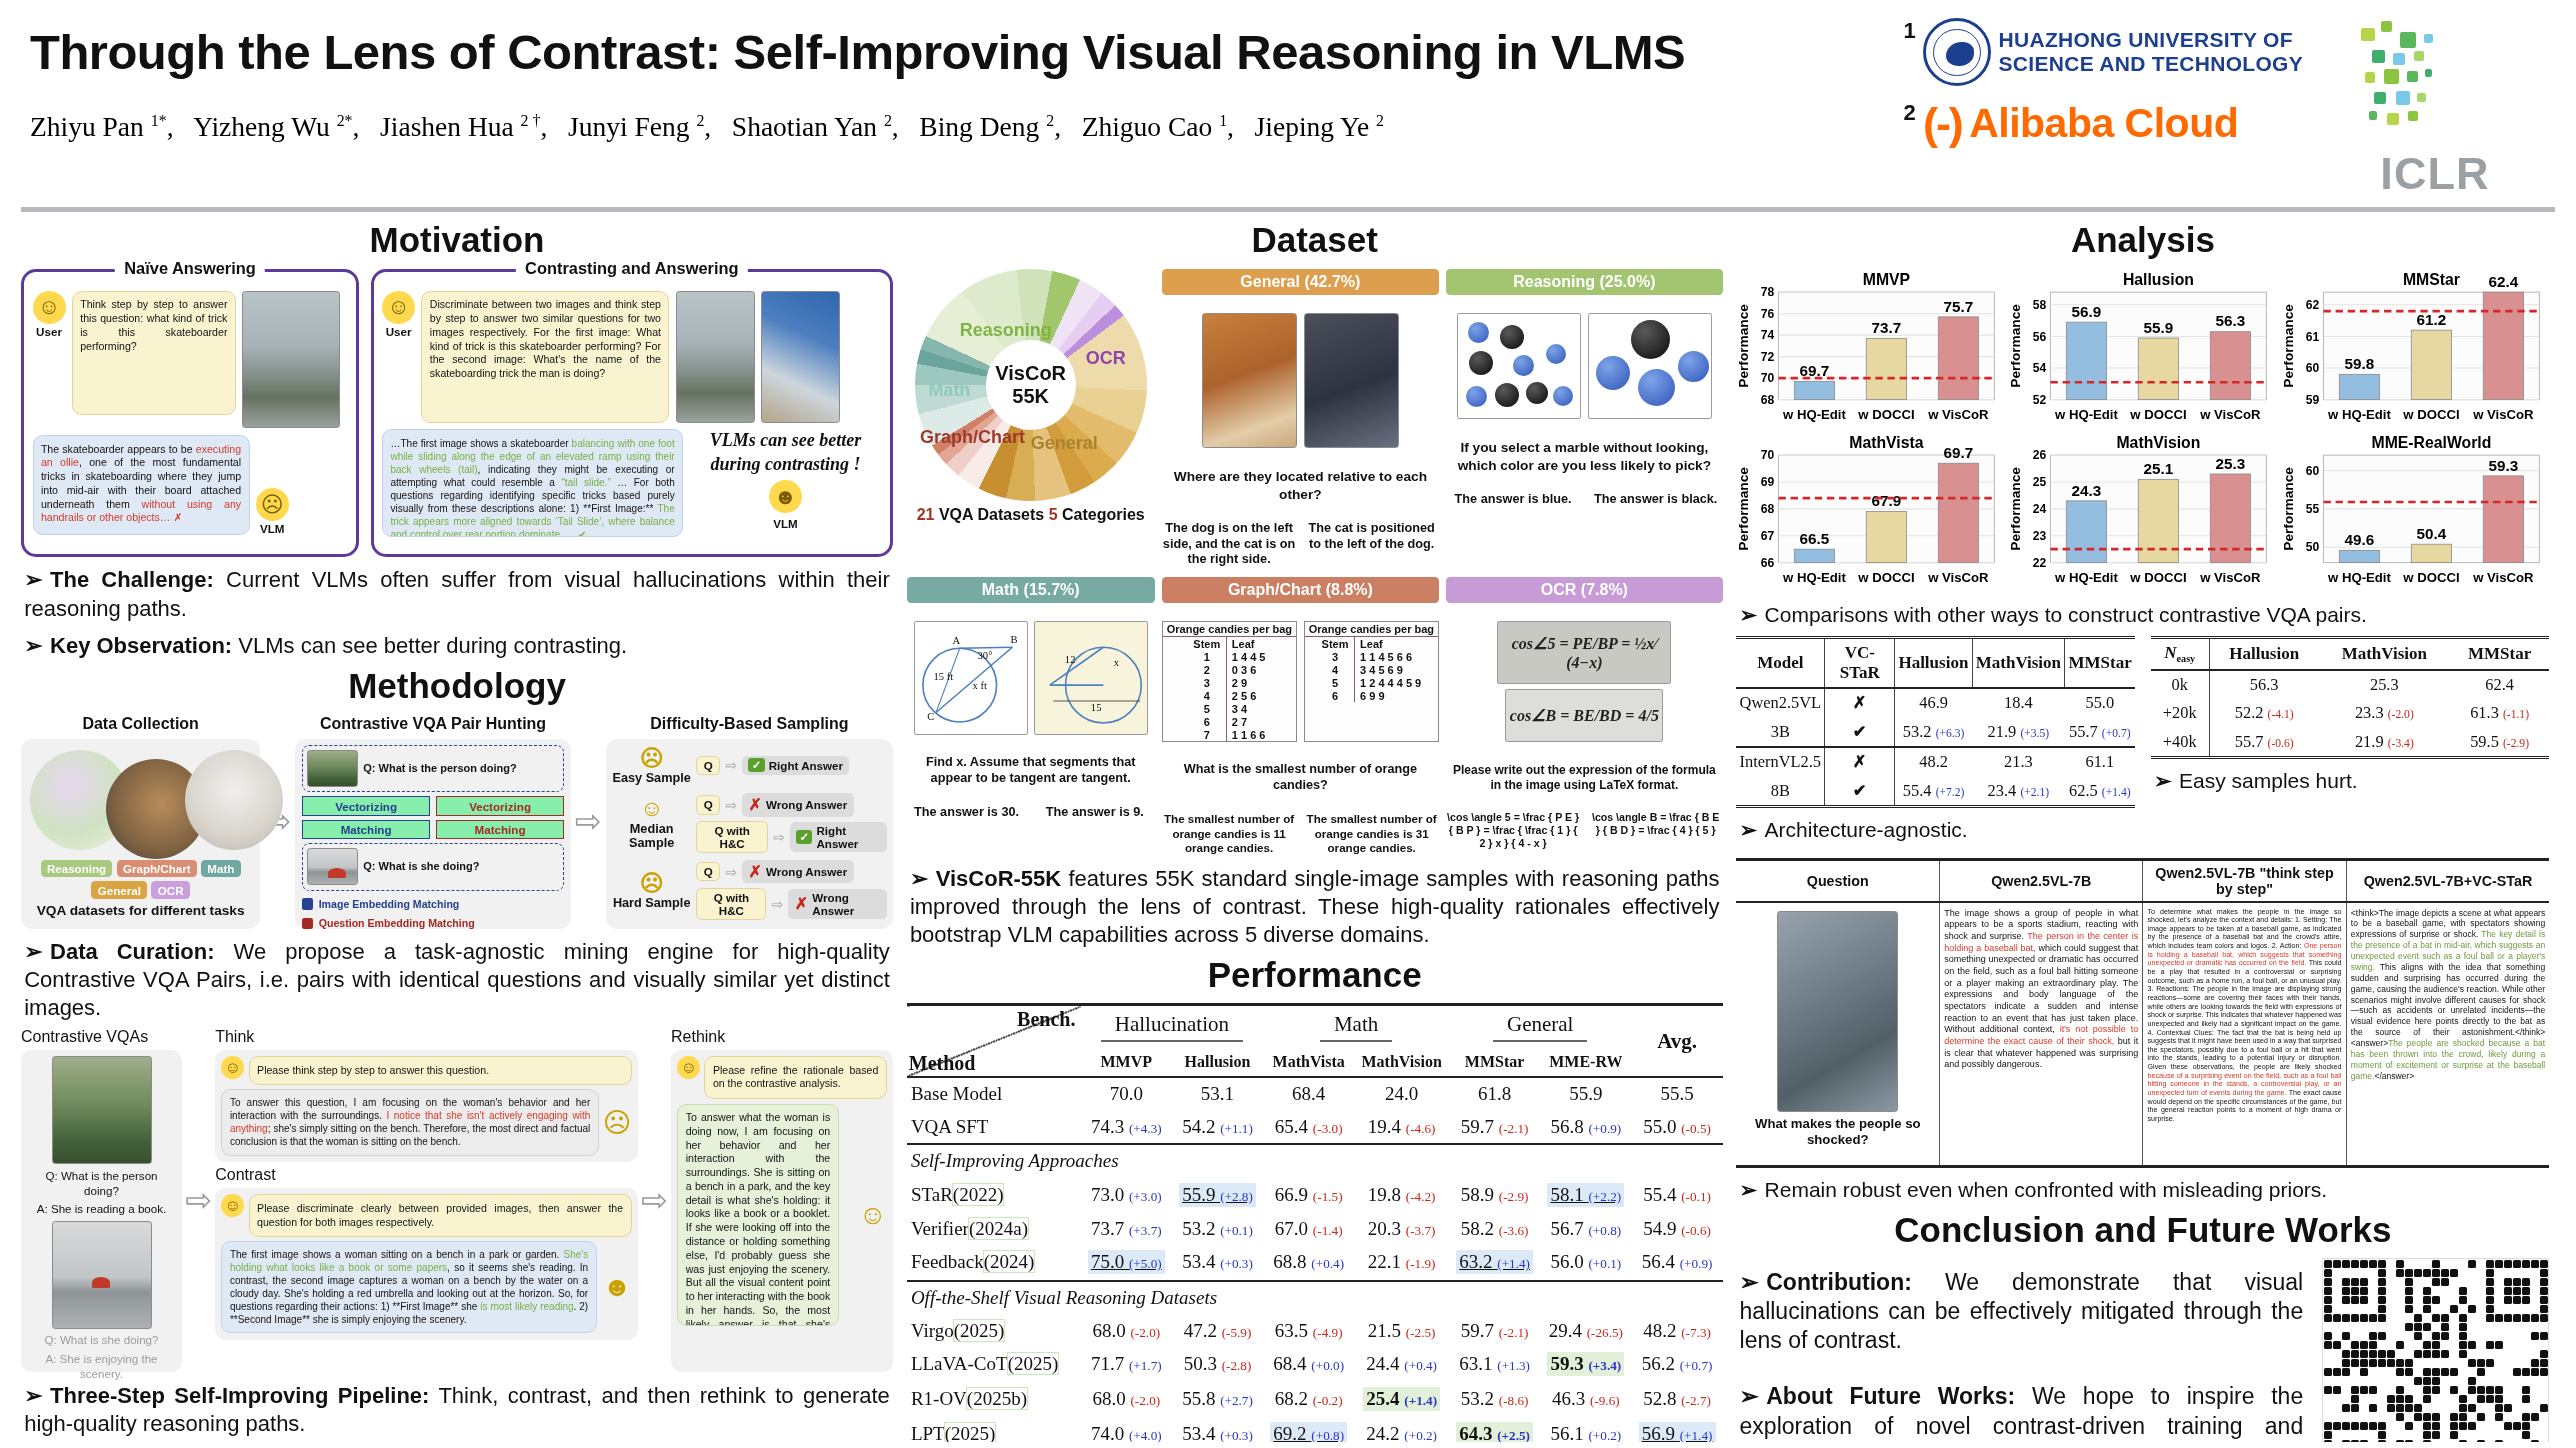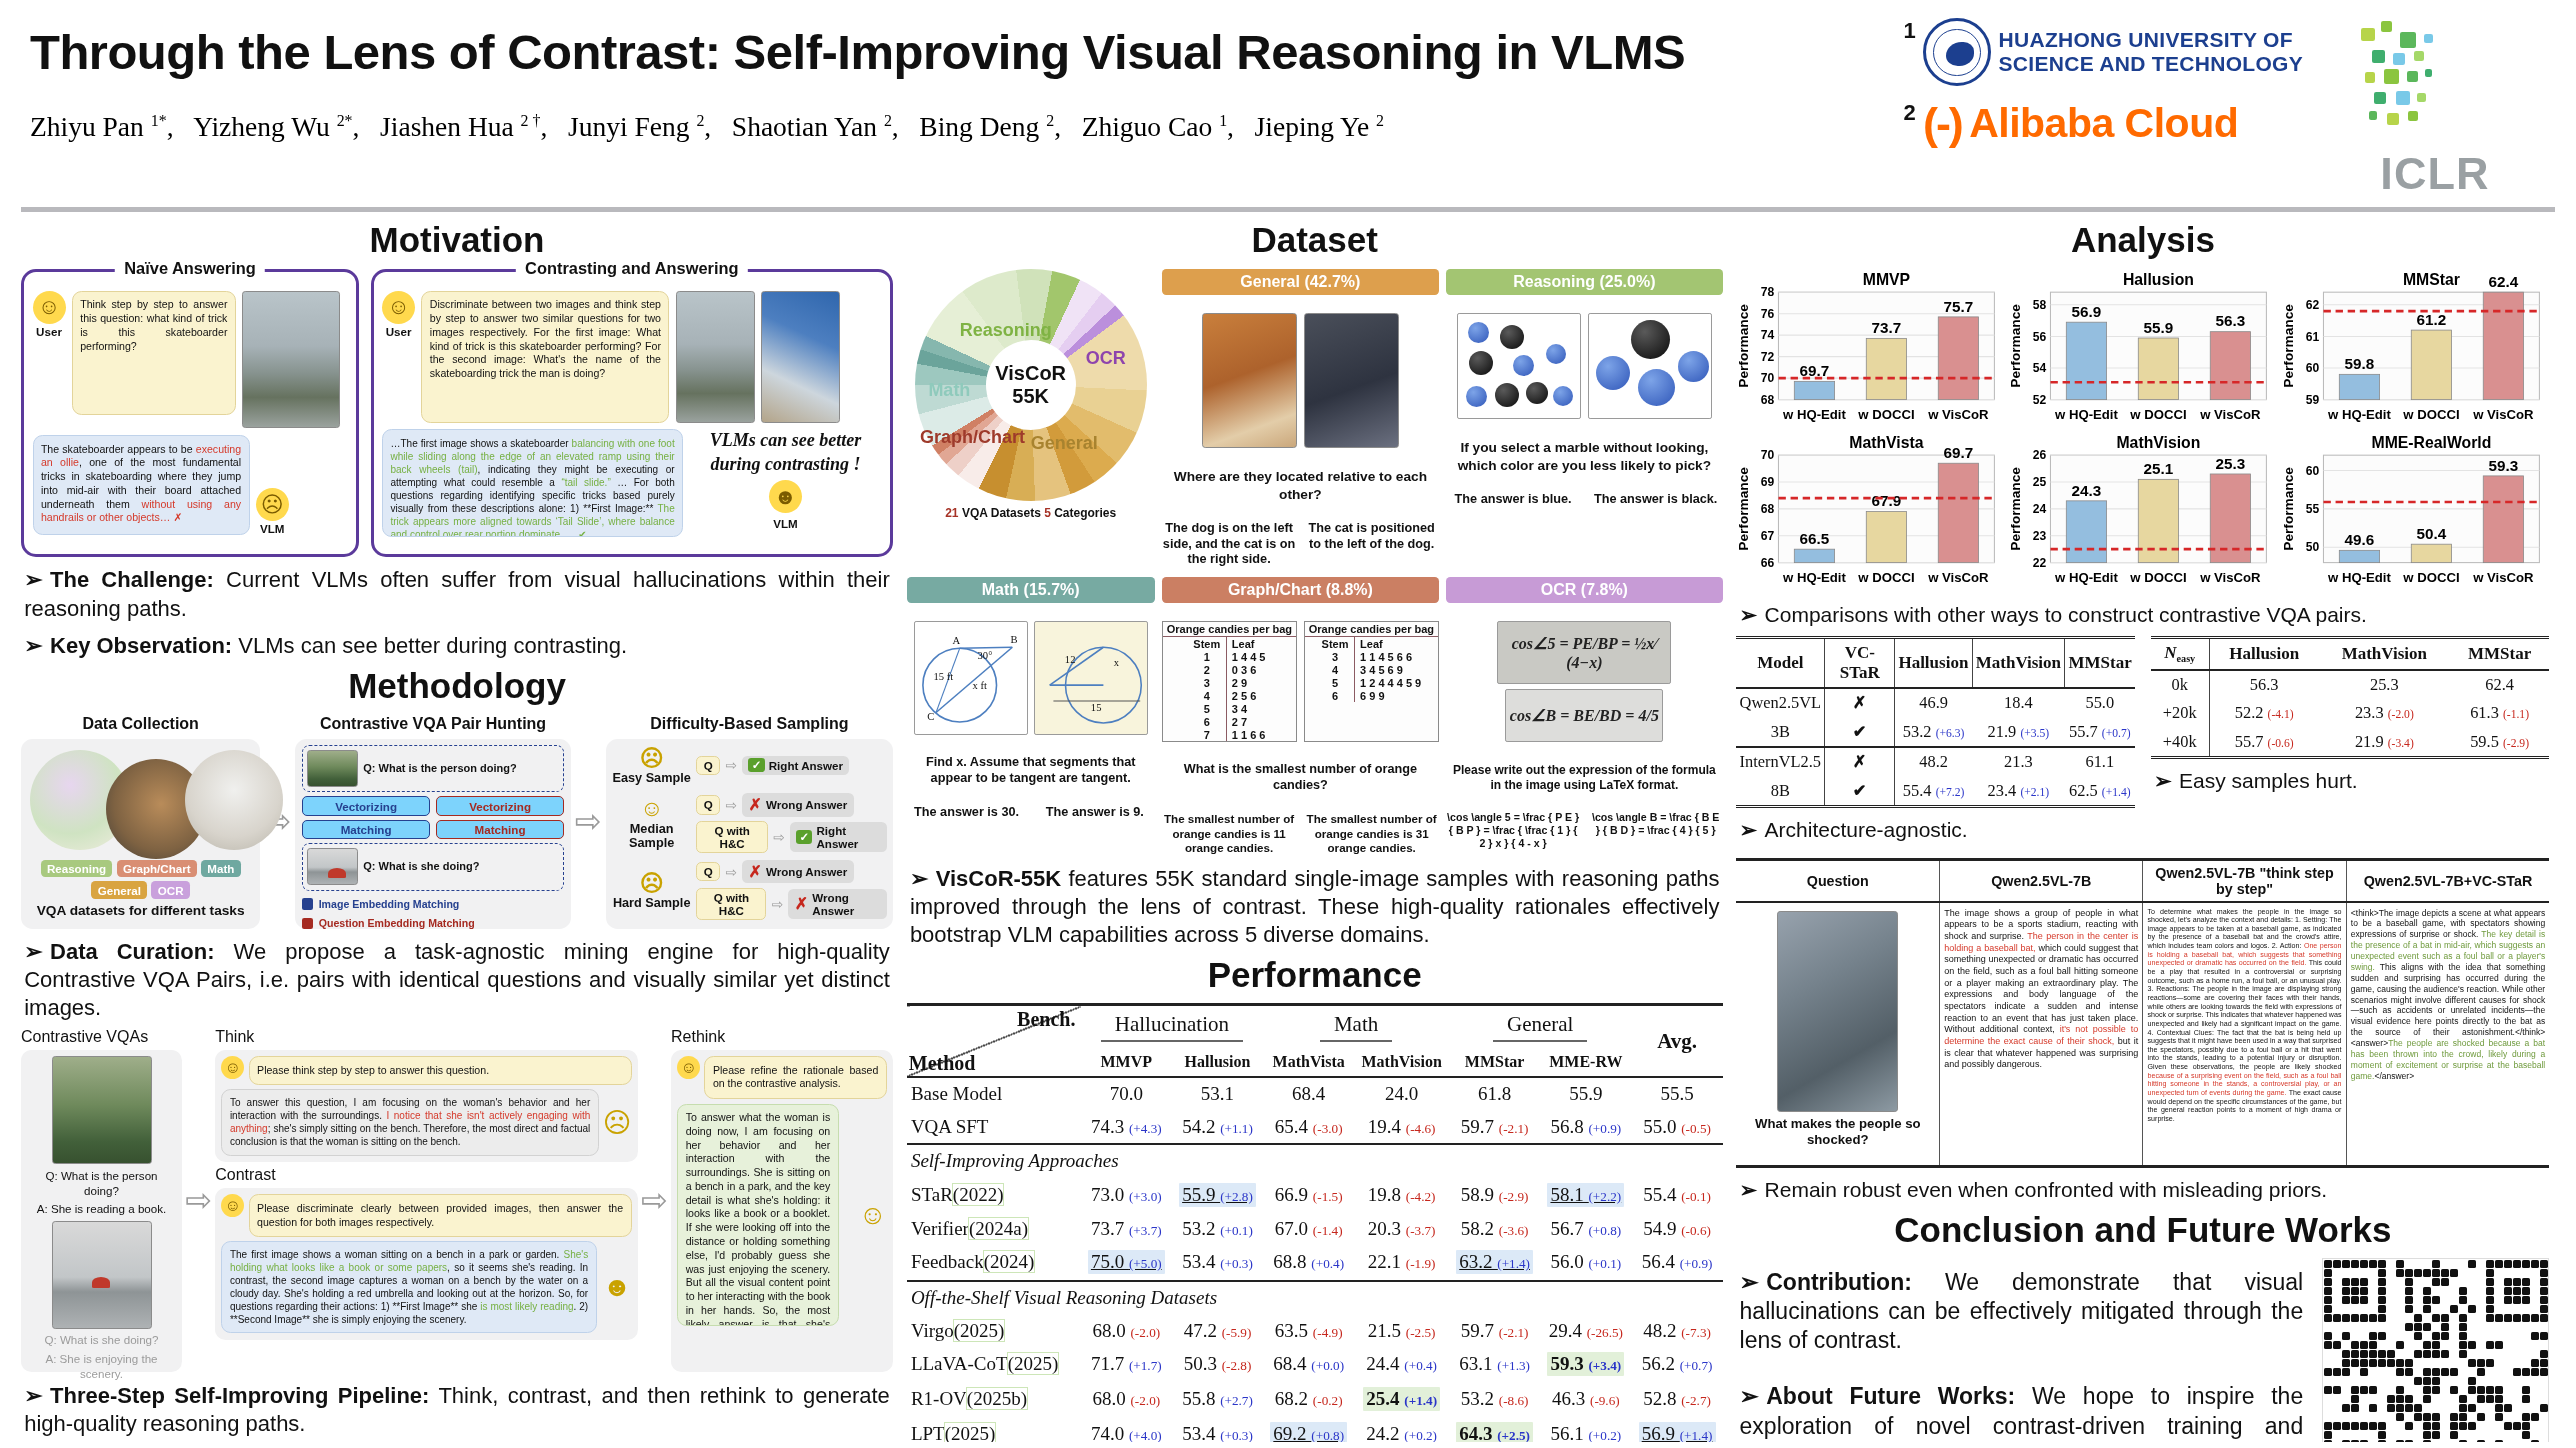--- a/index.html
+++ b/index.html
@@ -59,21 +59,21 @@
   .meth-row{display:flex;gap:4.2px;align-items:stretch;margin-top:2.1px}
   .meth-panel{background:#f1f1f2;border-radius:11.6px;padding:6.3px;flex:1}
   .meth-title{font-weight:800;font-size:16px;text-align:center;margin:1.1px 0 5.3px}
   .meth-arrow{align-self:center;font-size:32px;color:#9a9a9a;flex:none}
   .blob{border-radius:50%}
   .tagrow{display:flex;gap:4.2px;justify-content:center;flex-wrap:wrap;margin-top:4.2px}
   .tag{color:#fff;font-weight:700;font-size:11.6px;border-radius:4.2px;padding:2.1px 6.3px}
   .meth-cap{font-size:13.7px;font-weight:700;text-align:center;margin-top:4.2px}
   .huntbox{border:1.6px dashed #26418f;border-radius:7.4px;padding:4.2px;display:flex;gap:5.3px;align-items:center}
   .huntq{font-size:11px;font-weight:700;line-height:1.25}
-  .pill{border-radius:5px;font-weight:700;font-size:11.6px;text-align:center;padding:2.1px 5.3px;background:#7dd3fc;flex:1}
+  .pill{border-radius:0;font-weight:700;font-size:11.6px;text-align:center;padding:2.1px 5.3px;background:#86efac;flex:1}
   .pill-blue{border:1.6px solid #26418f;color:#26418f}
   .pill-red{border:1.6px solid #a52a21;color:#a52a21}
   .legend-row{display:flex;align-items:center;gap:5.3px;font-size:10.6px;font-weight:700;margin-top:3.2px}
   .sq{width:11.6px;height:11.6px;border-radius:2.1px;flex:none}
   .samp-row{display:flex;align-items:center;gap:5.3px;margin-bottom:7.4px}
   .samp-level{width:79px;text-align:center;font-size:12.7px;font-weight:700;line-height:1.15}
   .samp-face{font-size:23px;color:#c9a200}
   .qpill{background:#faf3cf;border:1.1px solid #e3d49a;border-radius:5.3px;font-size:11.6px;font-weight:700;padding:2.1px 6.3px;text-align:center}
   .rchip{background:#dcdcdc;border-radius:5.3px;font-size:11.6px;font-weight:700;padding:2.1px 6.3px;display:flex;align-items:center;gap:4.2px}
   .okmark{color:#fff;background:#5aa02c;border-radius:3.2px;padding:0 3.2px;font-size:11.6px}
@@ -87,21 +87,21 @@
   .ph-park{background:linear-gradient(180deg,#9fae8a 0%,#6f8a5c 45%,#42603a 80%,#37512f 100%)}
   .ph-sea{position:relative;background:linear-gradient(180deg,#d9d9d9 0%,#c2c6c8 52%,#8e9496 66%,#aeb2b4 100%)}
   .ph-sea::after{content:"";position:absolute;left:40%;top:52%;width:18px;height:10.6px;background:#c0392b;border-radius:50% 50% 10% 10%}
   .emo-side{font-size:27.5px;color:#c9a200;align-self:center;flex:none}
   
   .ds-top{display:flex;gap:7.4px}
   .pie-wrap{width:248px;flex:none;text-align:center}
   .pie{position:relative;width:232px;height:232px;border-radius:50%;margin:0 auto}
   .pie-hole{position:absolute;left:50%;top:50%;transform:translate(-50%,-50%);width:90px;height:90px;border-radius:50%;background:#fff;display:flex;flex-direction:column;align-items:center;justify-content:center;font-weight:800;font-size:20px}
   .pie-lab{position:absolute;font-weight:800;font-size:18px}
-  .pie-cap{font-size:12px;font-weight:800;margin-top:5.3px}
+  .pie-cap{font-size:16px;font-weight:800;margin-top:5.3px}
   .ds-panel{flex:1;display:flex;flex-direction:column;gap:18px}
   .ds-header{color:#fff;font-weight:800;font-size:16px;text-align:center;border-radius:4.2px;padding:4.2px 0}
   .hdr-general{background:#dd9f4d}.hdr-reason{background:#a3c572}.hdr-math{background:#77aaa2}.hdr-graph{background:#cb7f63}.hdr-ocr{background:#c79bd6}
   .ds-imgs{display:flex;gap:6.3px;justify-content:center}
   .ds-q{font-weight:800;font-size:13.7px;text-align:center;line-height:1.25;margin-top:2.1px}
   .ds-answers{display:flex;gap:8.5px}
   .ds-a{flex:1;font-weight:700;font-size:12.7px;text-align:center;line-height:1.25}
   .ph-dog{background:linear-gradient(160deg,#c97f3c 0%,#ad622c 45%,#e3cda9 80%,#caa77b 100%)}
   .ph-cat{background:linear-gradient(160deg,#4a4f5a 0%,#2e3340 55%,#6b7080 100%)}
   .marblebox{position:relative;background:#fff;border:1.1px solid #9a9a9a;border-radius:2.1px}

